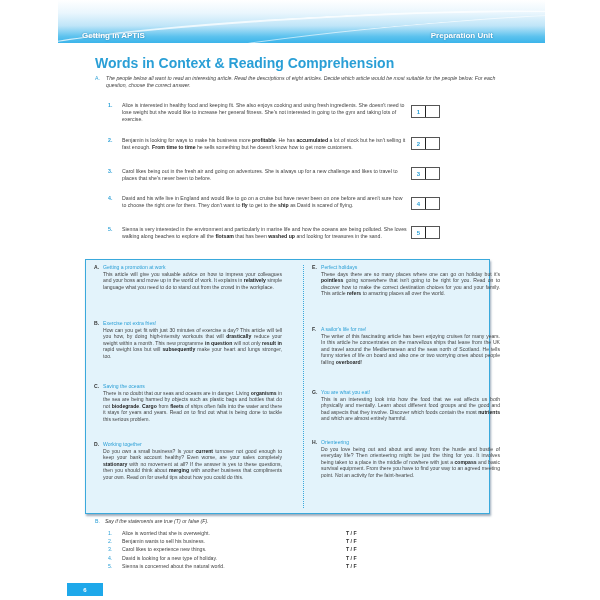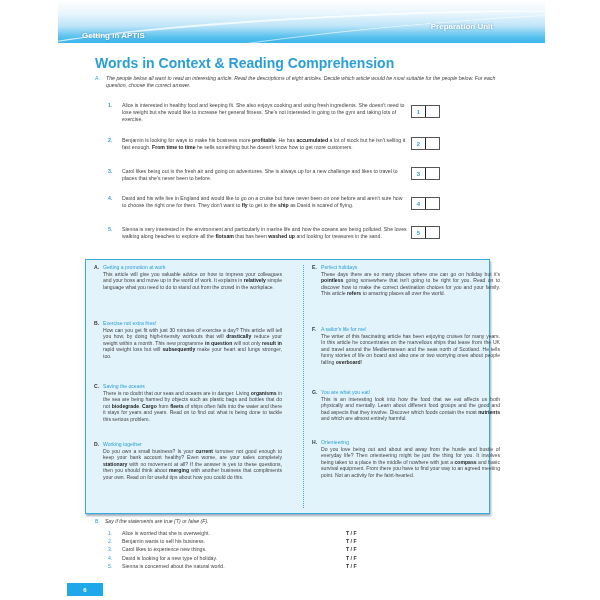--- a/index.html
+++ b/index.html
@@ -5,21 +5,21 @@
   html, body { margin: 0; padding: 0; background: #ffffff; }
   body { width: 600px; height: 600px; position: relative; overflow: hidden; font-family: "Liberation Sans", sans-serif; color: #3a3a3a; }
   .banner {
     position: absolute; left: 58px; top: 0; width: 487px; height: 43px;
     background: linear-gradient(180deg, #ffffff 0%, #eaf6fd 30%, #bfe5f8 60%, #5cc2ee 85%, #3bb4ea 100%);
     overflow: hidden;
   }
   .banner .wave1 { position: absolute; left: -40px; top: 16px; width: 620px; height: 40px; border-radius: 50%; border-top: 2px solid rgba(255,255,255,0.75); transform: rotate(-3deg); }
   .banner .wave2 { position: absolute; left: 80px; top: 24px; width: 560px; height: 40px; border-radius: 50%; border-top: 1.5px solid rgba(255,255,255,0.6); transform: rotate(-5deg); }
   .banner-left { position: absolute; left: 24px; top: 31px; font-size: 8px; font-weight: bold; color: #ffffff; text-shadow: 0 0 2px rgba(0,80,130,0.6); }
-  .banner-right { position: absolute; right: 52px; top: 22px; font-size: 8px; font-weight: bold; color: #ffffff; text-shadow: 0 0 2px rgba(0,80,130,0.6); margin-left: 14px; }
+  .banner-right { position: absolute; right: 52px; top: 31px; font-size: 8px; font-weight: bold; color: #ffffff; text-shadow: 0 0 2px rgba(0,80,130,0.6); margin-left: 14px; }
 
   .title { position: absolute; left: 95px; top: 55px; font-size: 14px; font-weight: bold; color: #2a9fd6; }
 
   .instr { position: absolute; left: 95px; top: 75px; width: 420px; font-size: 5.2px; font-style: italic; line-height: 7px; color: #444; }
   .instr .letter { position: absolute; left: 0; top: 0; color: #2a9fd6; font-style: normal; }
   .instr .text { display: block; padding-left: 11px; }
 
   .q { position: absolute; left: 108px; width: 300px; font-size: 5.2px; line-height: 7px; color: #444; }
   .q .num { position: absolute; left: 0; top: 0; color: #2a9fd6; font-weight: bold; }
   .q .text { display: block; padding-left: 14px; }

